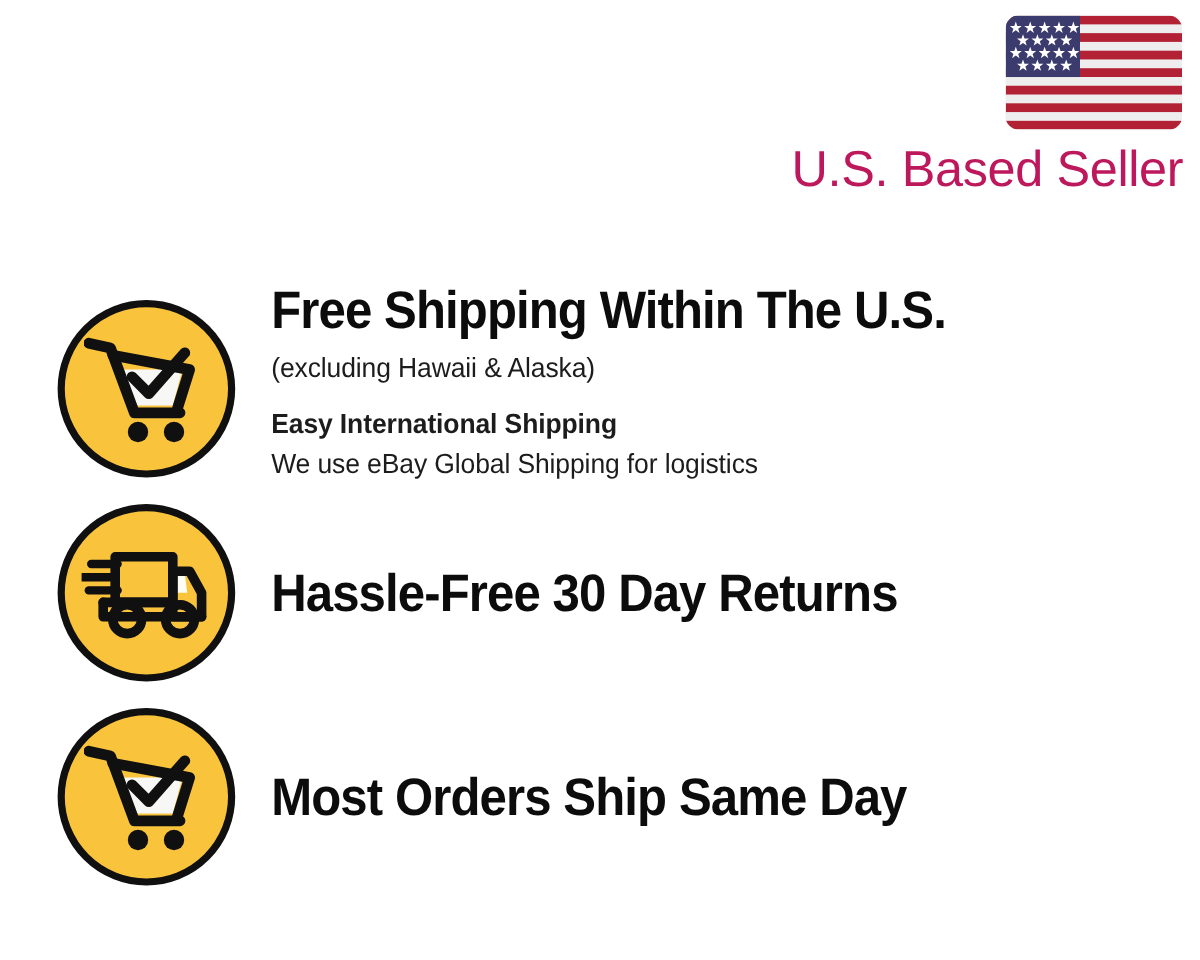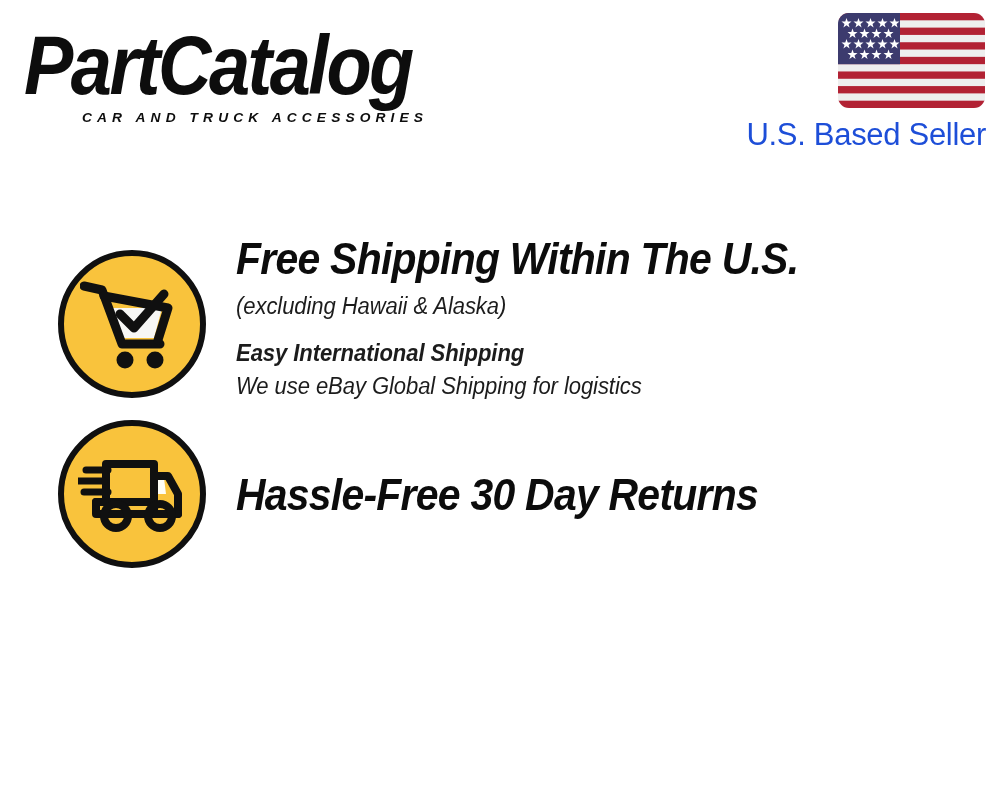--- a/index.html
+++ b/index.html
@@ -75,41 +75,40 @@
     overflow: hidden;
     background: #eeeeee;
   }
   .flag svg { display: block; width: 147px; height: 95px; }
 
   .seller-label {
     position: absolute;
     right: 14px;
     top: 117px;
     font-family: "Liberation Sans", sans-serif;
-    font-size: 31px;
+    font-size: 42px;
     font-weight: normal;
     letter-spacing: -0.3px;
-    color: #1d4ed8;
+    color: #be185d;
     white-space: nowrap;
     text-align: left;
   }
 
   
   .features {
     position: absolute;
     left: 0;
     top: 0;
     width: 1000px;
     height: 800px;
   }
   .feature {
     position: absolute;
-    left: 14px;
+    left: 4px;
     width: 908px;
-    font-style: italic;
   }
   .feature-1 { top: 250px; height: 150px; }
   .feature-2 { top: 420px; height: 150px; text-align: right; }
   .feature-3 { top: 590px; height: 150px; }
 
   .icon-circle {
     position: absolute;
     left: 44px;
     top: 0;
     width: 148px;
@@ -164,24 +163,20 @@
   .f1-sub3 { position: absolute; left: 0; top: 121px; }
 
   .f2-head { position: absolute; left: 0; top: 50px; }
   .f3-head { position: absolute; left: 0; top: 50px; }
 </style>
 </head>
 <body>
 
 <div class="header">
 
-  <div class="logo-block">
-    <div class="logo-wordmark">PartCatalog</div>
-    <div class="logo-tagline">CAR AND TRUCK ACCESSORIES</div>
-  </div>
 
   <div class="flag">
     <svg viewBox="0 0 147 95" xmlns="http://www.w3.org/2000/svg">
       <rect x="0" y="0" width="147" height="95" fill="#EEEEEE"></rect>
       <g fill="#B22234">
         <rect x="0" y="0" width="147" height="7.31"></rect>
         <rect x="0" y="14.61" width="147" height="7.31"></rect>
         <rect x="0" y="29.23" width="147" height="7.31"></rect>
         <rect x="0" y="43.85" width="147" height="7.31"></rect>
         <rect x="0" y="58.46" width="147" height="7.31"></rect>
@@ -263,14 +258,29 @@
         <line x1="8" y1="16" x2="30" y2="16" stroke="#101010" stroke-width="7" stroke-linecap="round"></line>
         <line x1="0" y1="27" x2="26" y2="27" stroke="#101010" stroke-width="7" stroke-linecap="round"></line>
         <line x1="6" y1="38" x2="30" y2="38" stroke="#101010" stroke-width="7" stroke-linecap="round"></line>
       </svg>
     </div>
     <div class="feature-text">
       <div class="headline f2-head">Hassle-Free 30 Day Returns</div>
     </div>
   </div>
 
+  <div class="feature feature-3">
+    <div class="icon-circle">
+      <svg width="104" height="92" viewBox="0 0 104 92" xmlns="http://www.w3.org/2000/svg">
+        <polygon points="32,30 82,30 74,60 40,60" fill="#F7F7F5"></polygon>
+        <path d="M4 8 L22 12 L42 66 L80 66" fill="none" stroke="#101010" stroke-width="9" stroke-linecap="round" stroke-linejoin="round"></path>
+        <path d="M24 18 L88 30 L78 62" fill="none" stroke="#101010" stroke-width="9" stroke-linecap="round" stroke-linejoin="round"></path>
+        <path d="M40 36 L54 50 L84 16" fill="none" stroke="#101010" stroke-width="9" stroke-linecap="round" stroke-linejoin="round"></path>
+        <circle cx="45" cy="82" r="8.5" fill="#101010"></circle>
+        <circle cx="75" cy="82" r="8.5" fill="#101010"></circle>
+      </svg>
+    </div>
+    <div class="feature-text">
+      <div class="headline f3-head">Most Orders Ship Same Day</div>
+    </div>
+  </div>
 
 </div>
 
 </body></html>

